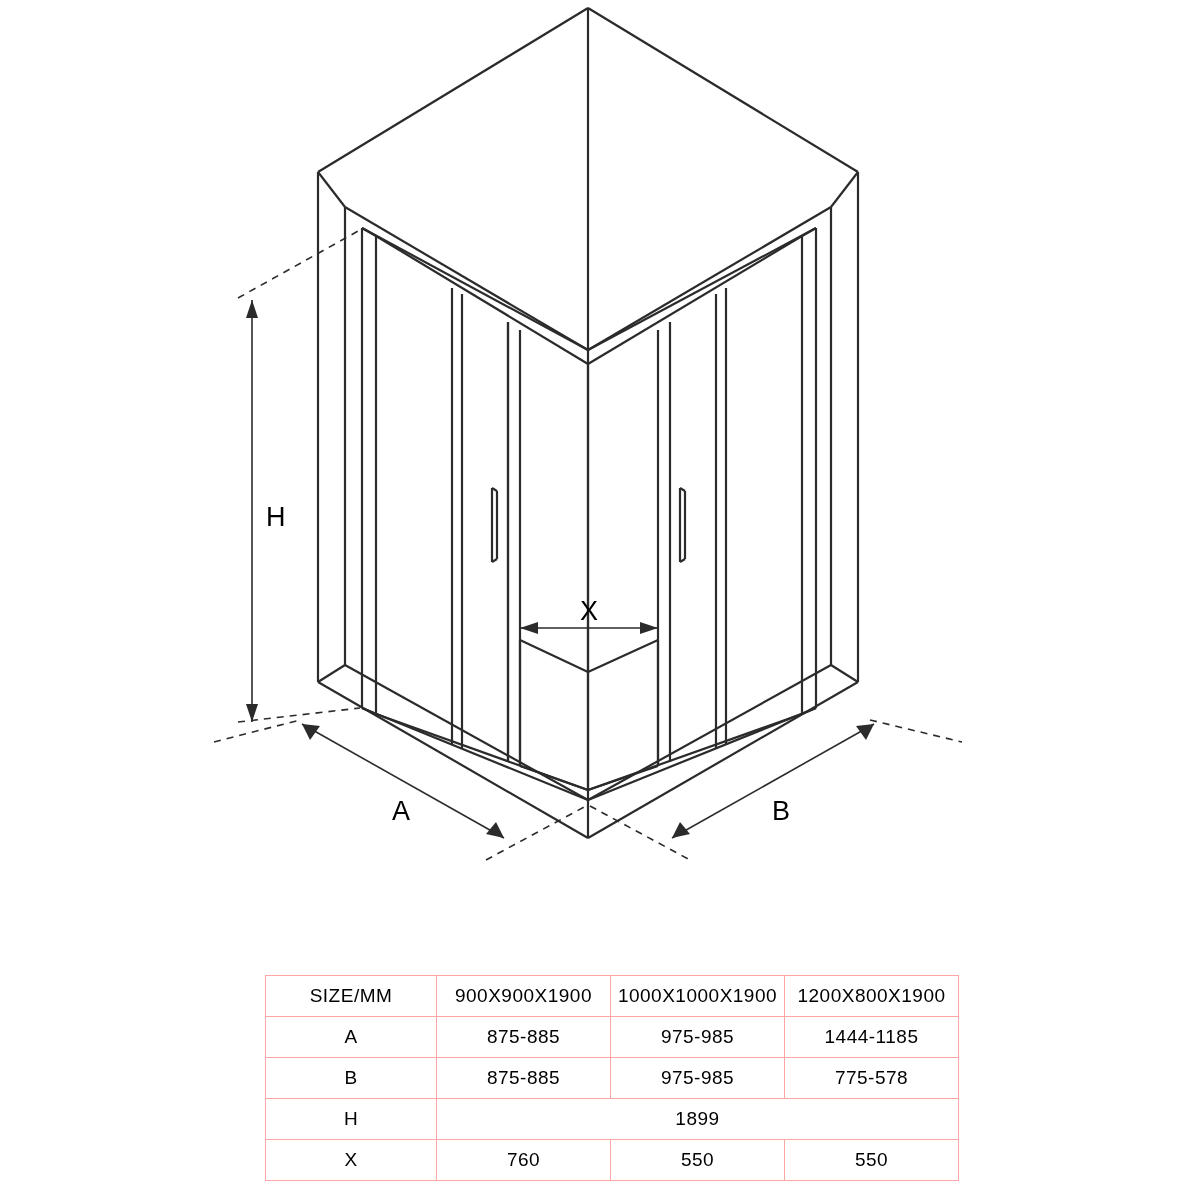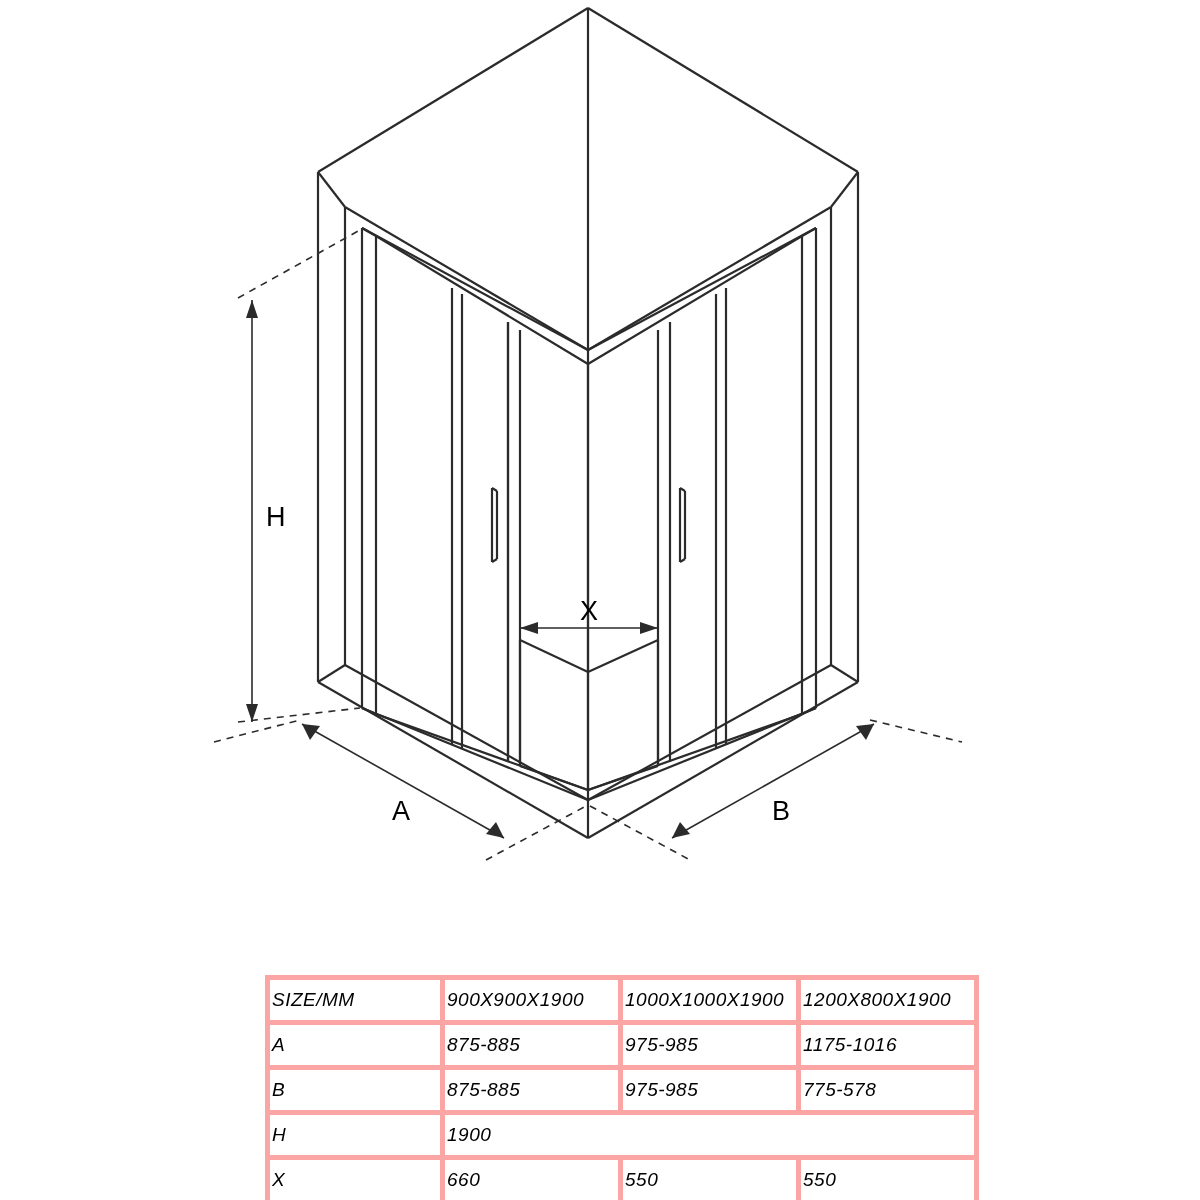--- a/index.html
+++ b/index.html
@@ -35,29 +35,28 @@
     left: 265px;
     top: 975px;
     width: 674px;
   }
   table.spec {
     border-collapse: collapse;
     width: 674px;
     table-layout: fixed;
   }
   table.spec td {
-    border: 5px solid #fca5a5;
-    text-align: left;
+    border: 1px solid #fca5a5;
+    text-align: center;
     font-family: "Liberation Sans", sans-serif;
     font-size: 19px;
     color: #000000;
     height: 40px;
     padding: 0 2px;
     letter-spacing: 0.5px;
-    font-style: italic;
   }
   table.spec td.label-col {
     width: 166px;
   }
   table.spec td.val-col {
     width: 169px;
   }
 </style>
 </head>
 <body>
@@ -205,33 +204,33 @@
       <tr>
         <td class="label-col">SIZE/MM</td>
         <td class="val-col">900X900X1900</td>
         <td class="val-col">1000X1000X1900</td>
         <td class="val-col">1200X800X1900</td>
       </tr>
       <tr>
         <td class="label-col">A</td>
         <td class="val-col">875-885</td>
         <td class="val-col">975-985</td>
-        <td class="val-col">1175-1016</td>
+        <td class="val-col">1444-1185</td>
       </tr>
       <tr>
         <td class="label-col">B</td>
         <td class="val-col">875-885</td>
         <td class="val-col">975-985</td>
         <td class="val-col">775-578</td>
       </tr>
       <tr>
         <td class="label-col">H</td>
-        <td colspan="3">1900</td>
+        <td colspan="3">1899</td>
       </tr>
       <tr>
         <td class="label-col">X</td>
-        <td class="val-col">660</td>
+        <td class="val-col">760</td>
         <td class="val-col">550</td>
         <td class="val-col">550</td>
       </tr>
     </tbody>
   </table>
 </div>
 
 </body></html>

